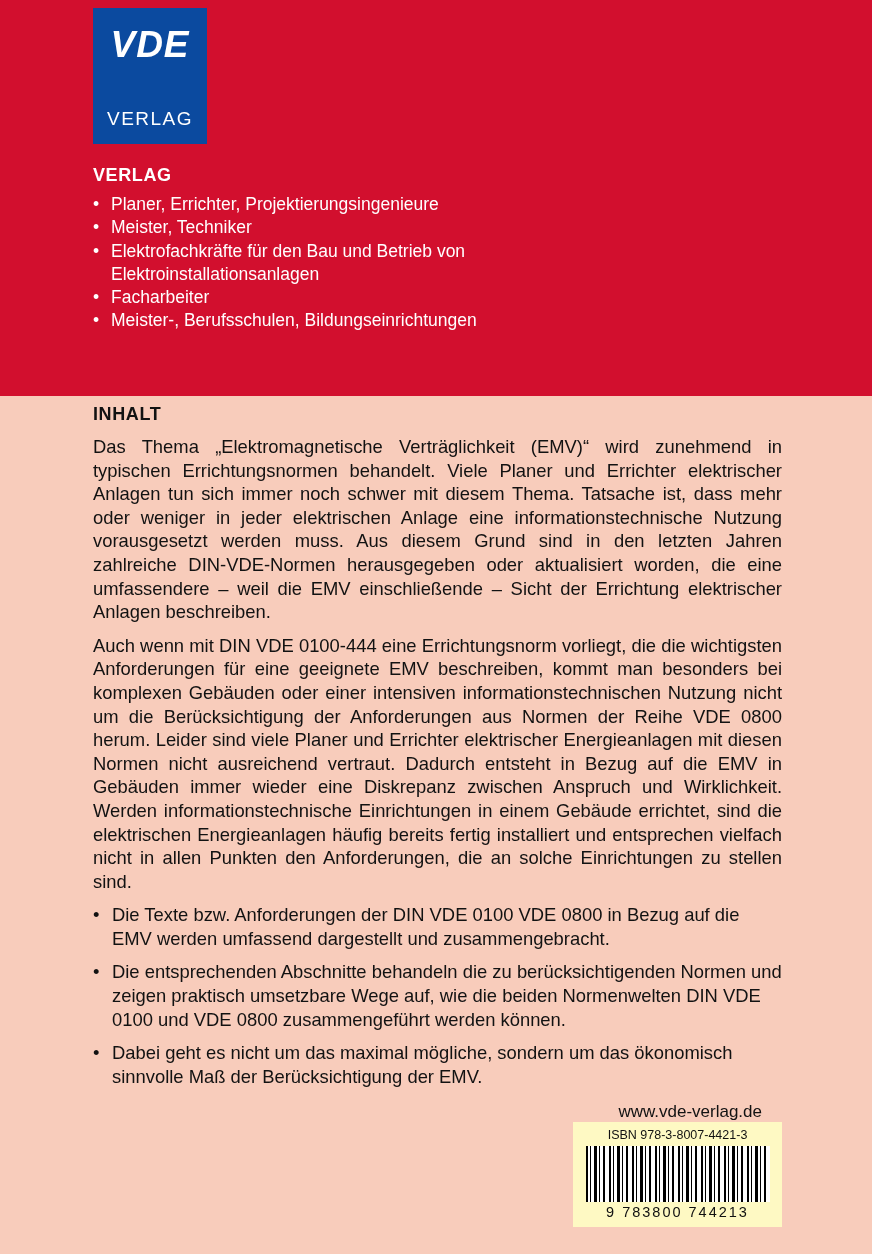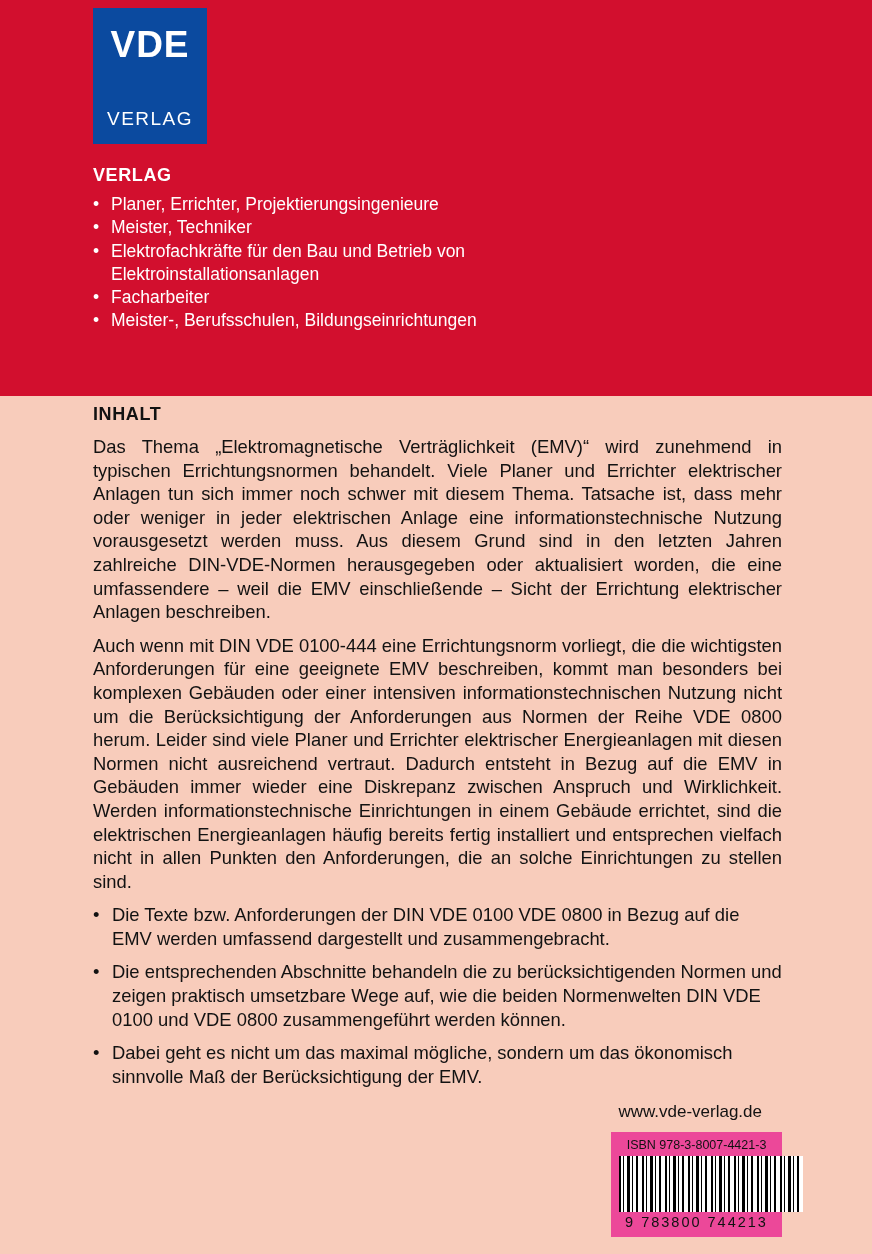--- a/index.html
+++ b/index.html
@@ -31,20 +31,21 @@
     flex-direction: column;
     justify-content: space-between;
     align-items: center;
     padding: 16px 8px 14px 8px;
   }
   .logo-vde {
     font-size: 37px;
     font-weight: 700;
     letter-spacing: 1px;
     color: #fff;
+    font-style: italic;
   }
   .logo-verlag {
     font-size: 19px;
     font-weight: 400;
     letter-spacing: 1.5px;
     color: #fff;
   }
 
   .top-heading {
     margin-top: 21px;
@@ -104,24 +105,23 @@
 
   
   .website {
     margin-top: 14px;
     text-align: right;
     font-size: 17px;
     font-weight: 400;
     padding-right: 20px;
   }
   .barcode-box {
-    width: 171px;
+    width: 209px;
     margin-left: auto;
-    margin-top: 10px;
-    background: #ec4899;
+    background: #fef9c3;
     padding: 6px 8px 7px 8px;
     text-align: center;
   }
   .isbn-label {
     font-size: 12.5px;
     color: #111;
     margin-bottom: 4px;
     white-space: nowrap;
   }
   .bars {

